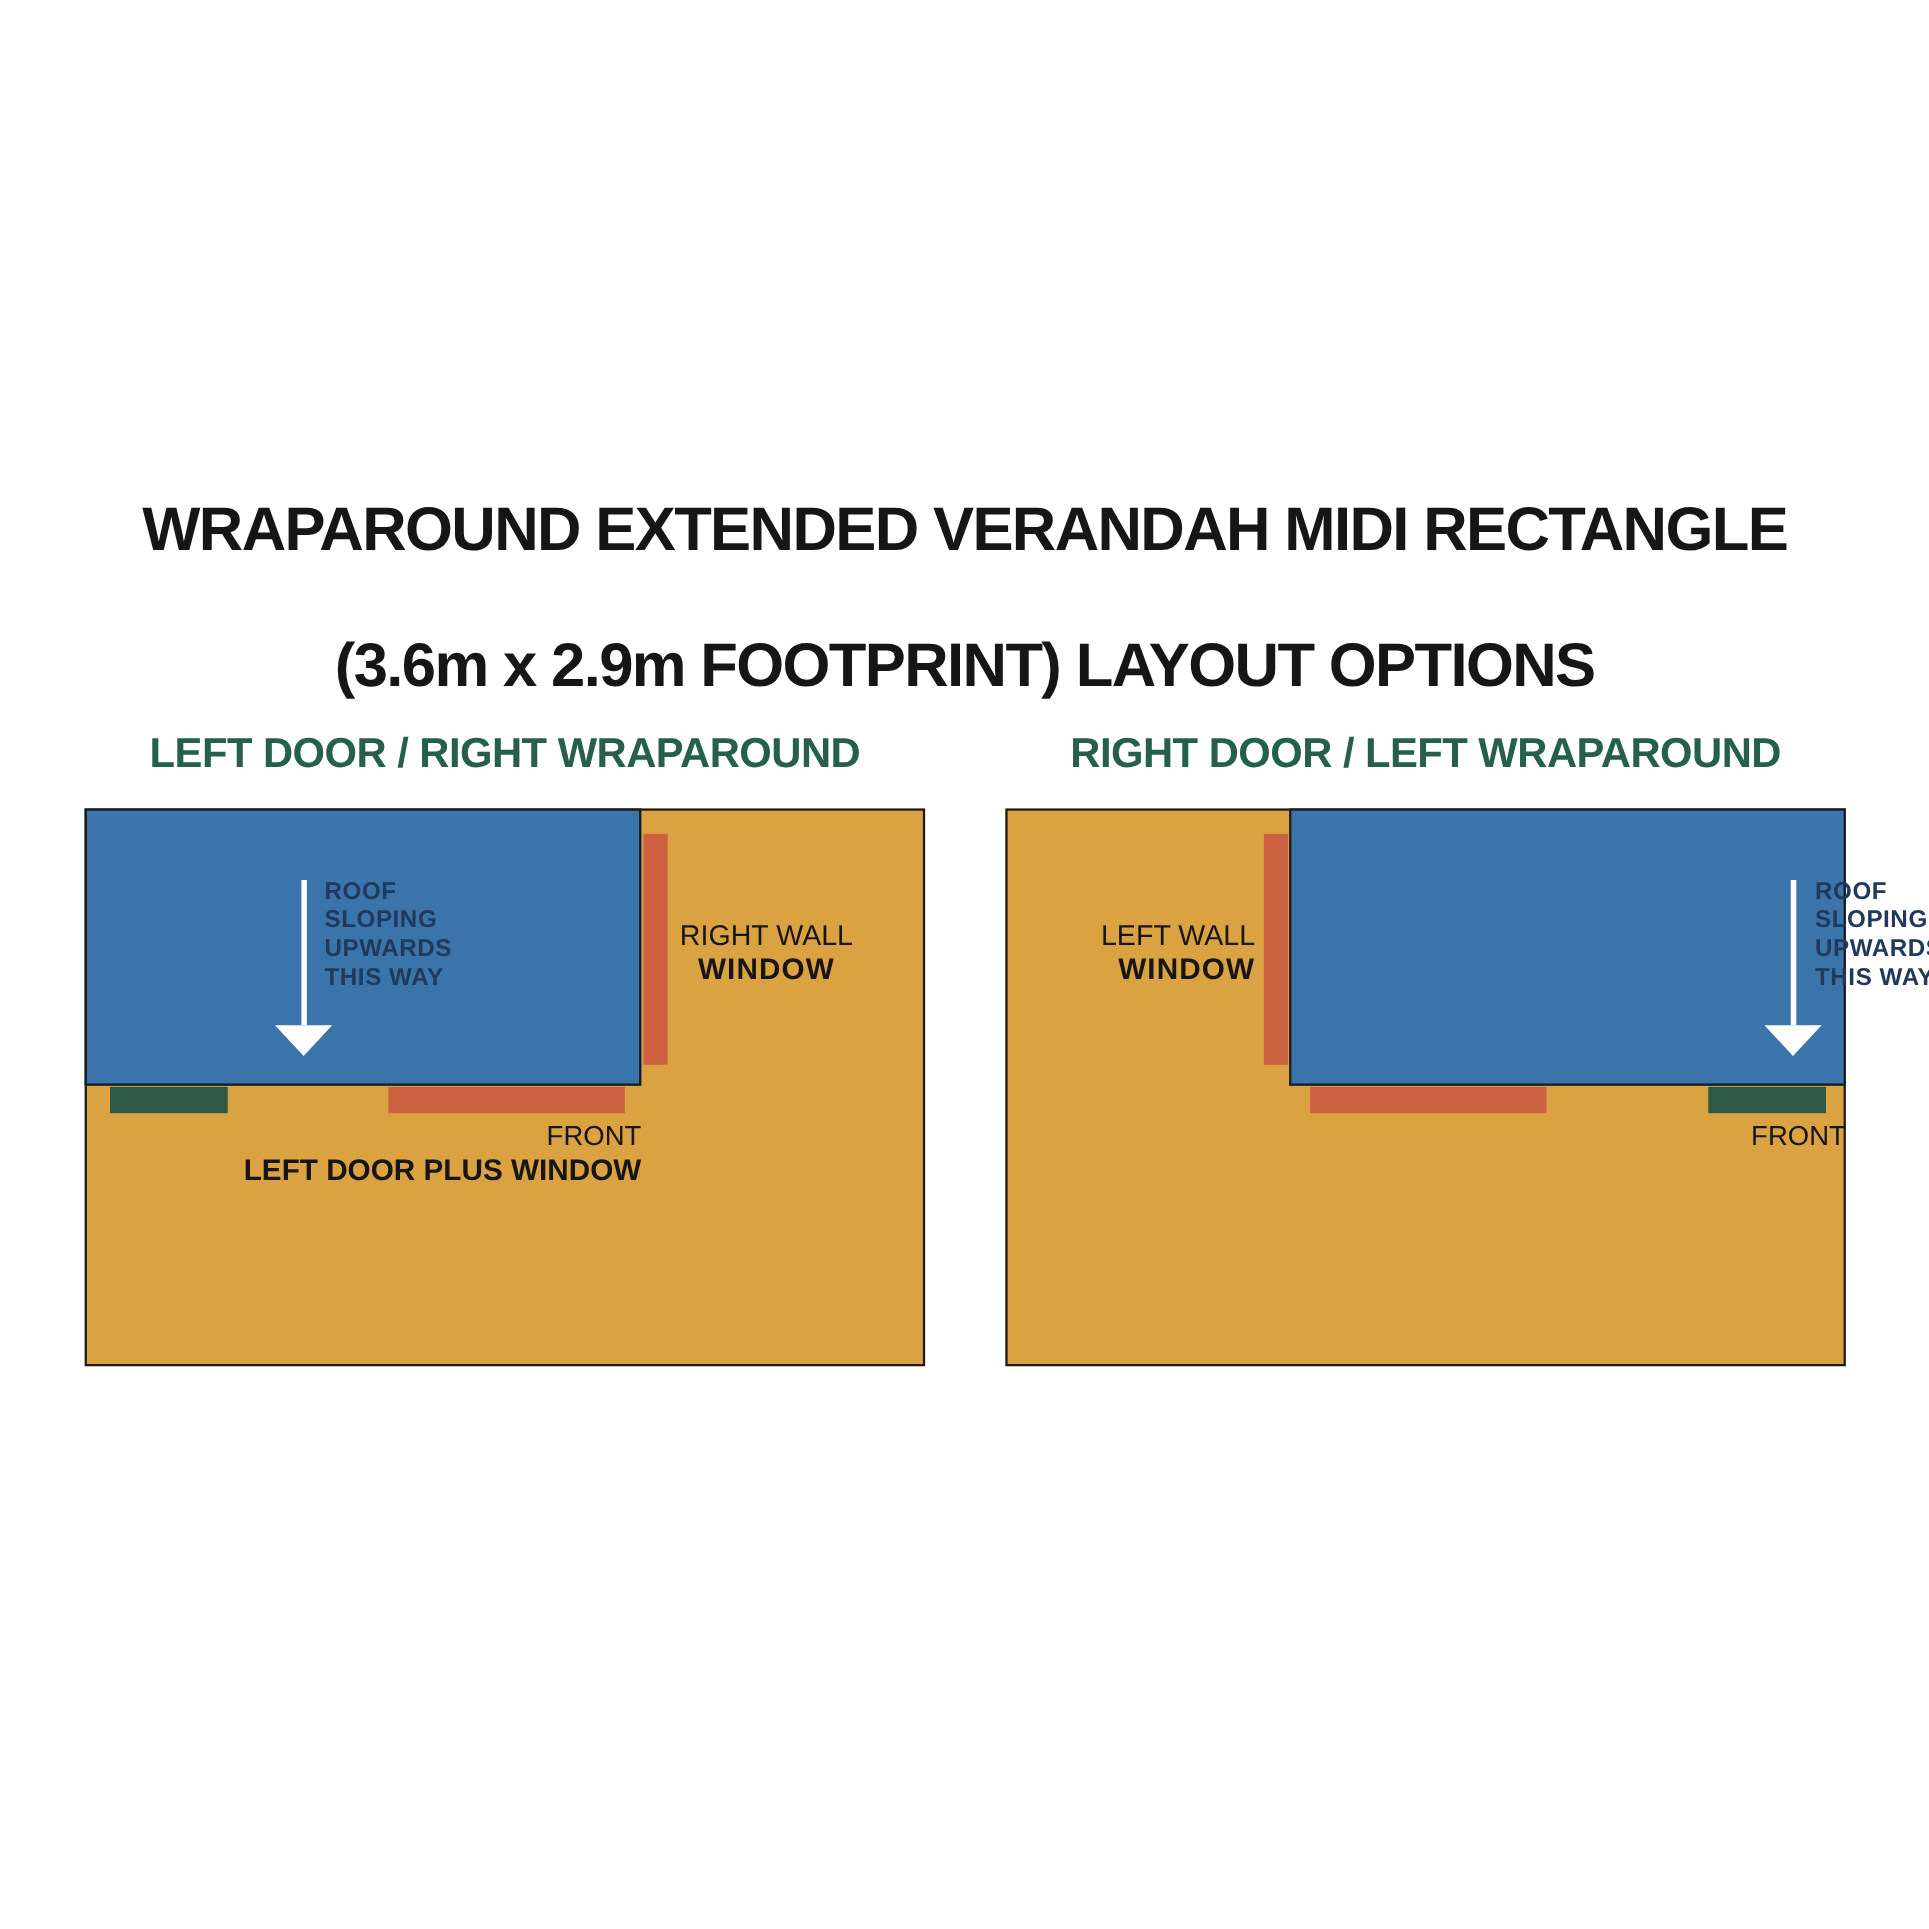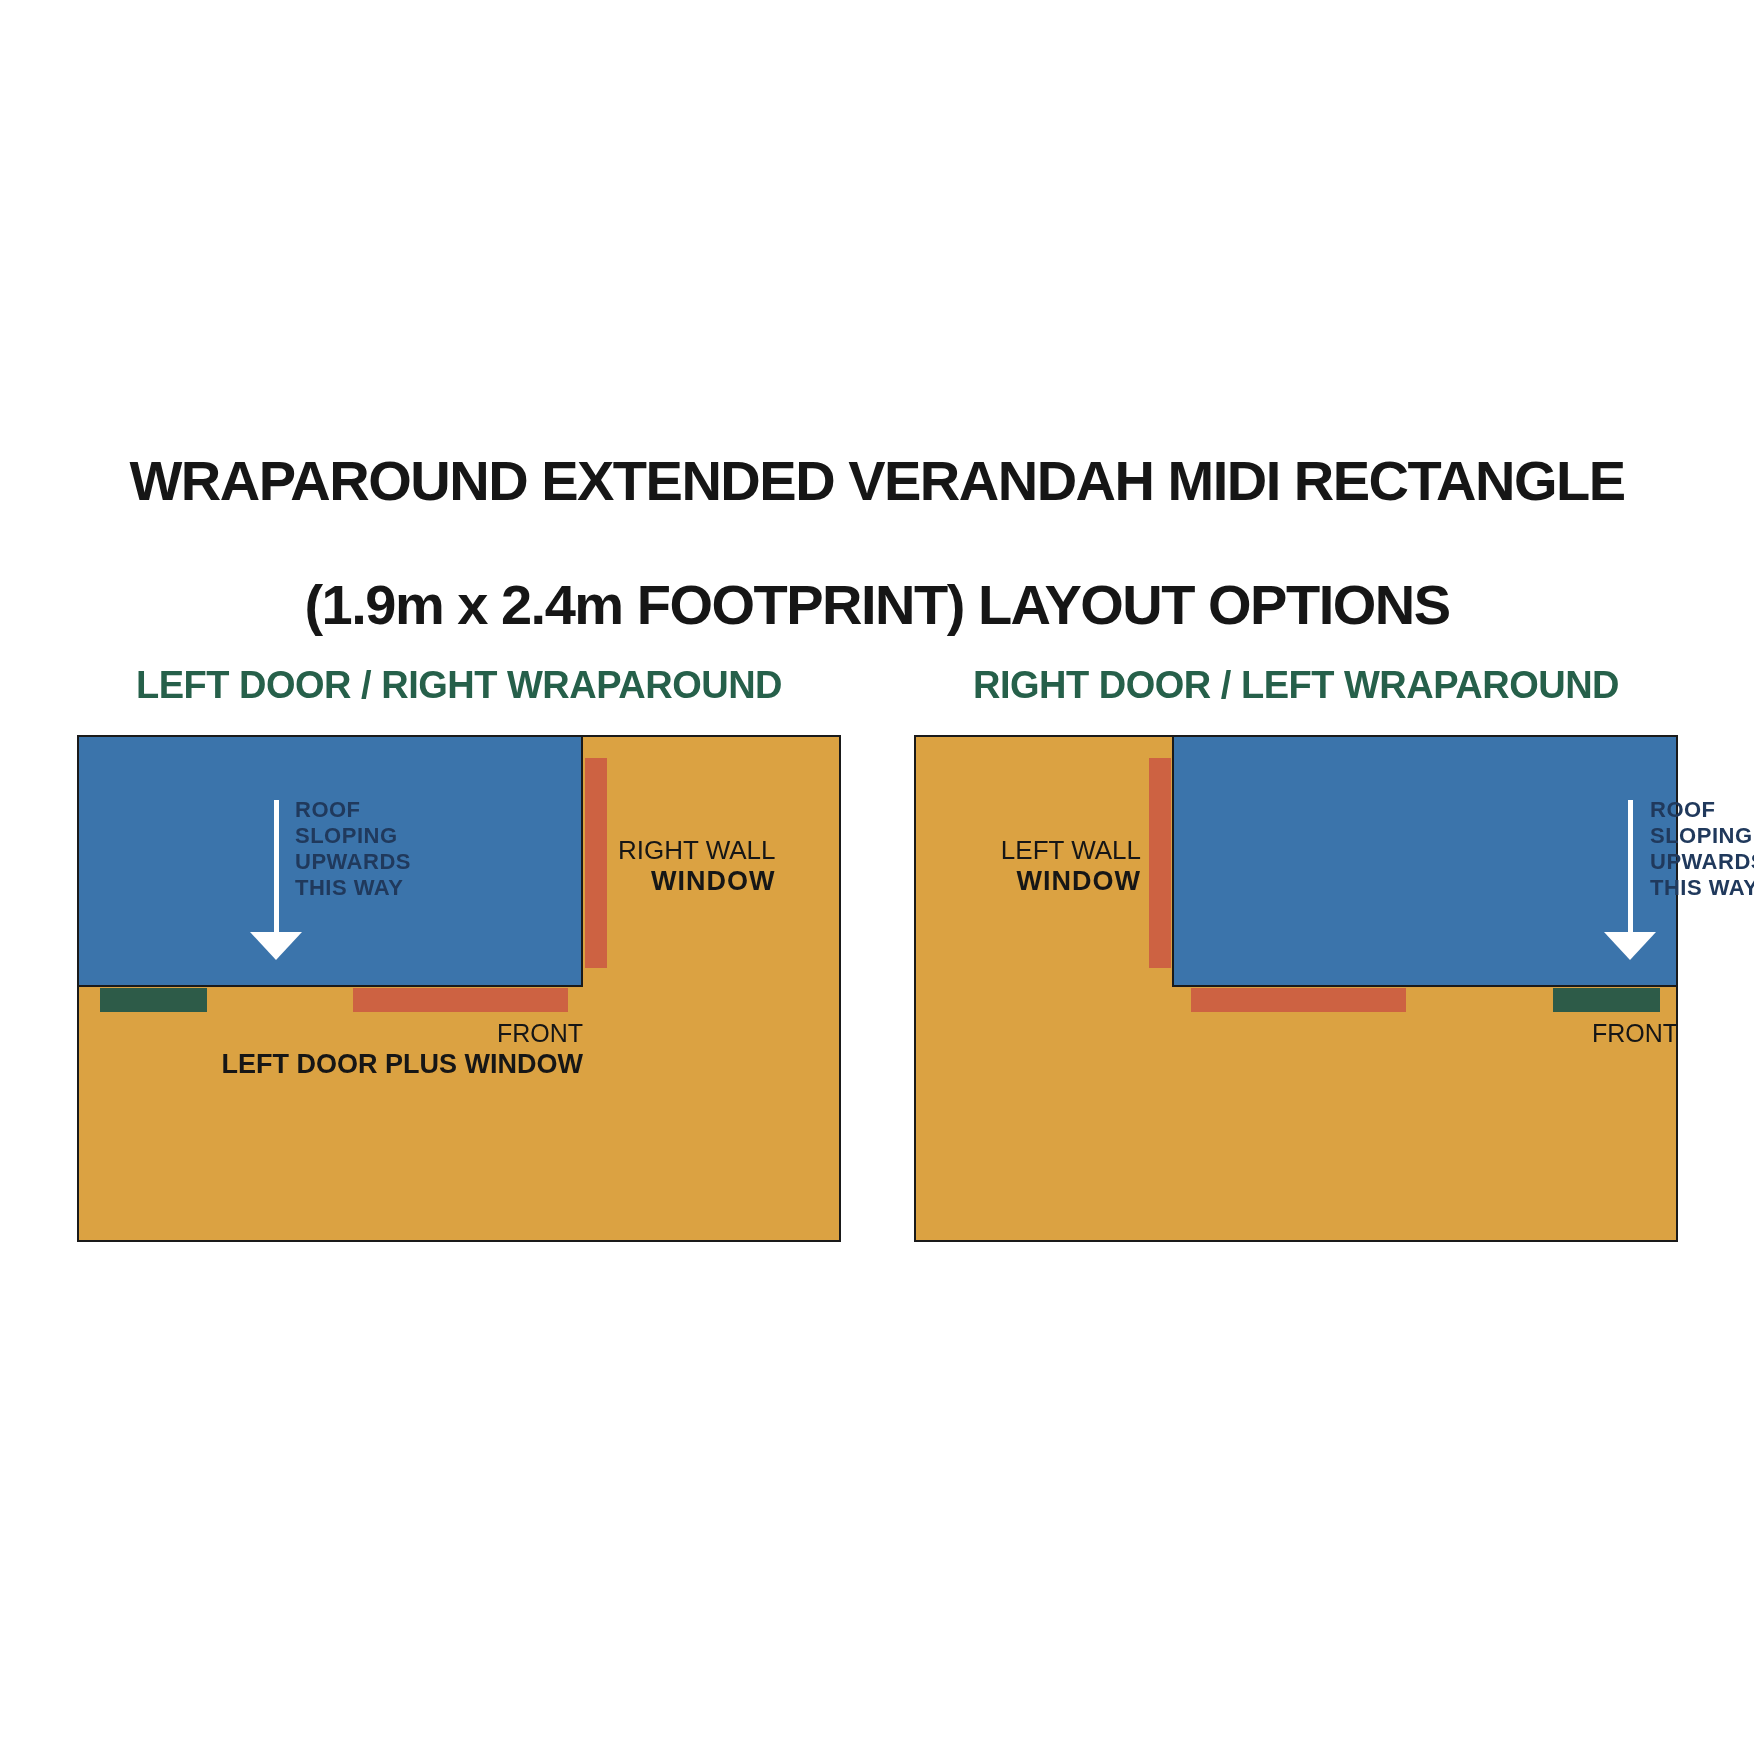--- a/index.html
+++ b/index.html
@@ -60,38 +60,38 @@
   #diagram-right .arrow-head { left:430px; }
 
   .roof-label {
     position:absolute; top:60px; font-size:22px; font-weight:700;
     line-height:26px; letter-spacing:0.5px; color:var(--c-rooftext,#20395c);
   }
   #diagram-left .roof-label { left:216px; }
   #diagram-right .roof-label { left:476px; }
 
   .wall-label { position:absolute; top:100px; color:var(--c-text,#161616); }
-  #diagram-left .wall-label { left:541px; text-align:right; }
+  #diagram-left .wall-label { left:541px; text-align:center; }
   #diagram-right .wall-label { left:0px; width:227px; text-align:right; }
   .wall-label .l1 { font-size:26px; font-weight:400; line-height:31px; }
   .wall-label .l2 { font-size:27px; font-weight:700; line-height:31px; letter-spacing:1px; }
 
   .front-label { position:absolute; top:283px; width:506px; text-align:right; color:var(--c-text,#161616); }
   #diagram-left .front-label { left:0; }
   #diagram-right .front-label { left:258px; }
   .front-label .l1 { font-size:25px; font-weight:400; line-height:30px; }
   .front-label .l2 { font-size:27px; font-weight:700; line-height:32px; }
 </style>
 </head>
 <body>
 
 <div class="canvas">
 
   <div class="title"><span>WRAPAROUND EXTENDED VERANDAH MIDI RECTANGLE</span><br>
-    <span>(1.9m x 2.4m FOOTPRINT) LAYOUT OPTIONS</span>
+    <span>(3.6m x 2.9m FOOTPRINT) LAYOUT OPTIONS</span>
   </div>
 
   <div class="panel-heading" id="heading-right">RIGHT DOOR / LEFT WRAPAROUND</div>
   <div class="panel-heading" id="heading-left">LEFT DOOR / RIGHT WRAPAROUND</div>
 
   <div class="diagram" id="diagram-left">
     <div class="floor"></div>
     <div class="v-strip"></div>
     <div class="roof">
       <div class="arrow-shaft"></div>

